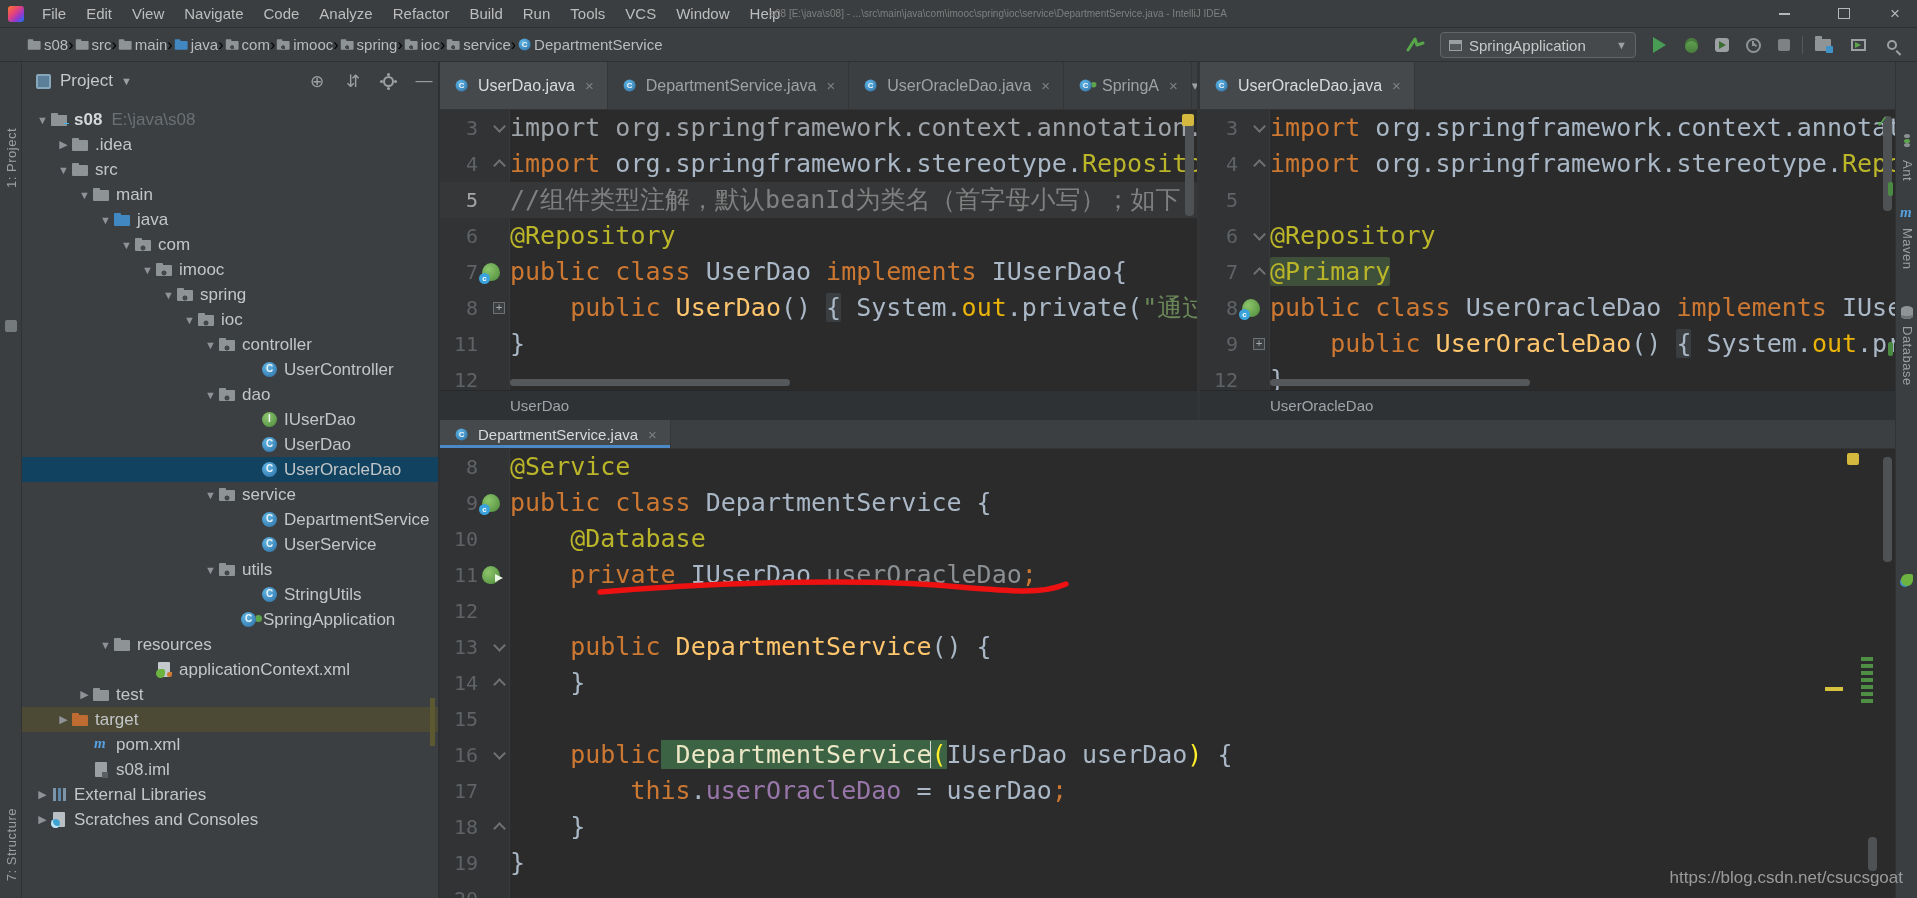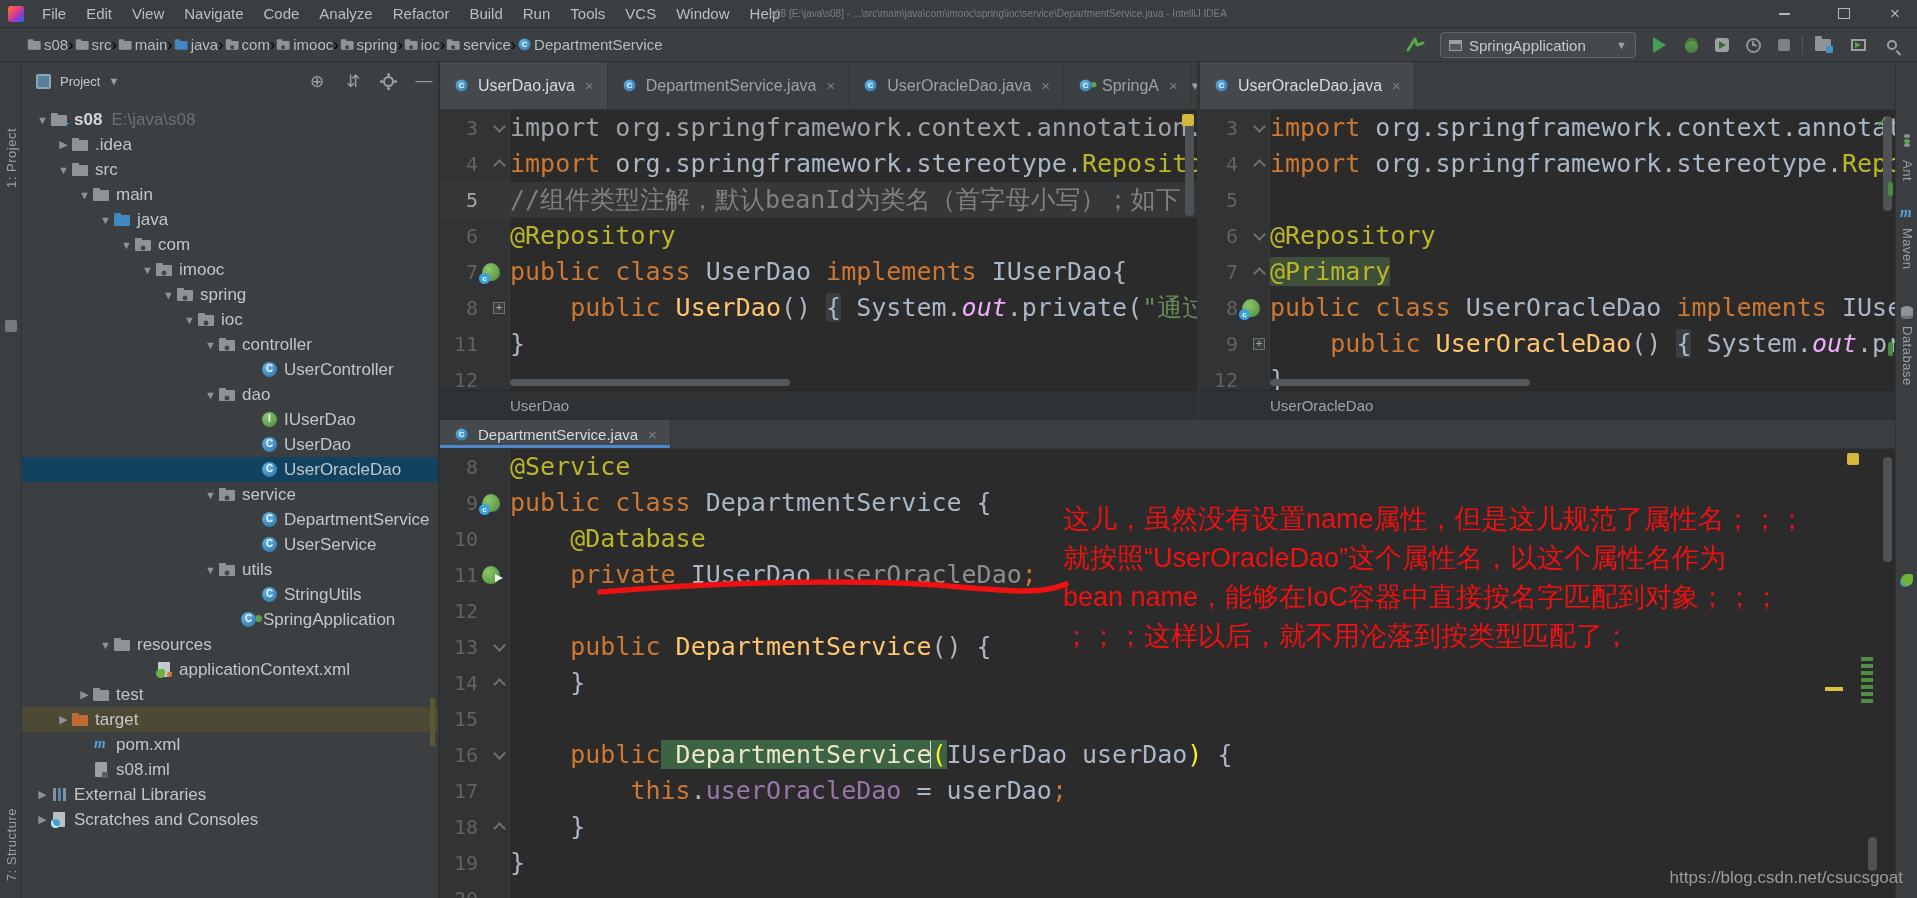--- a/index.html
+++ b/index.html
@@ -63,21 +63,21 @@
   .ant-ic i:nth-child(2){ background:#5da54c; }
   .maven-m { position:absolute; left:4px; font:italic bold 15px "Liberation Serif", serif; color:#55a1e0; }
   .db-ic { position:absolute; left:5px; width:12px; height:13px; background:#8f9496; border-radius:6px/3px;
            box-shadow:inset 0 -9px 0 -6px #6e7476, inset 0 -4px 0 -2px #8f9496; }
   .leaf-ic { position:absolute; left:5px; width:12px; height:12px; border-radius:50% 2px 50% 50%; background:#6DB33F; box-shadow:-2px 2px 0 -1px #3f93c9; }
 
   
   .project-panel { position:absolute; left:22px; top:62px; width:418px; bottom:0; background:#3c3f41; border-right:2px solid #2e3032; overflow:hidden; }
   .pp-header { position:absolute; left:0; top:0; right:0; height:38px; display:flex; align-items:center; }
   .pp-ic { width:15px; height:15px; margin-left:14px; background:#5b7e99; border:2px solid #87a7bd; border-radius:2px; }
-  .pp-title { font-size:13px; color:#c5c8ca; margin-left:9px; }
+  .pp-title { font-size:17px; color:#c5c8ca; margin-left:9px; }
   .pp-caret { color:#9da0a2; font-size:11px; margin-left:8px; }
   .pp-actions { position:absolute; right:4px; top:0; height:38px; display:flex; align-items:center; gap:16px; }
   .pp-actions .a { color:#9da0a2; font-size:17px; width:20px; text-align:center; }
   .icon-gear { width:11px; height:11px; border:2px solid #9da0a2; border-radius:50%; position:relative; margin:0 4px;
                box-shadow:0 -7px 0 -4px #9da0a2, 0 7px 0 -4px #9da0a2, -7px 0 0 -4px #9da0a2, 7px 0 0 -4px #9da0a2; }
   .tree { position:absolute; left:0; top:45px; right:0; bottom:0; }
   .trow { height:25px; display:flex; align-items:center; font-size:17px; color:#c2c6c8; white-space:nowrap; }
   .trow.sel { background:#11425f; }
   .trow.hl { background:#4c4935; }
   .trow .arrow { width:17px; flex:none; font-size:11px; color:#8f9397; text-align:center; }
@@ -158,21 +158,21 @@
                      transform:rotate(45deg); margin:0 auto; }
   .f-end::before { content:""; display:block; width:7px; height:7px; border-right:2px solid #6e7173; border-bottom:2px solid #6e7173;
                    transform:rotate(-135deg); margin:3px auto 0; }
   .f-plus { border:1px solid #6e7173; background:#3c3f41; }
   .f-plus::before { content:"+"; display:block; text-align:center; font:11px/10px "DejaVu Sans Mono",monospace; color:#a6a9ab; }
 
   
   .t-kw { color:#CC7832; } .t-tx { color:#A9B7C6; } .t-un { color:#9da3a8; }
   .t-cm { color:#808080; } .t-an { color:#BBB529; } .t-yl { color:#BBB529; }
   .t-md { color:#FFC66D; } .t-st { color:#6A8759; } .t-sm { color:#CC7832; }
-  .t-fi { color:#f0abfc; font-style:italic; } .t-fd { color:#9876AA; } .t-gy { color:#8c9093; }
+  .t-fi { color:#eab308; } .t-fd { color:#9876AA; } .t-gy { color:#8c9093; }
   .t-fb { background:#3a3e41; border-radius:2px; }
   .t-hlg { background:rgba(98,150,85,.35); border-radius:2px; }
   .t-mdh { color:#ece8c6; background:#3d6345; } .t-pyh { color:#FFEF28; background:#3d6345; }
   .t-py { color:#FFEF28; }
   .t-caret { display:inline-block; width:2px; height:27px; background:#d8d8d8; vertical-align:-5px; margin:0 -1px; }
 
   .crumbbar { position:absolute; left:0; right:0; bottom:0; height:30px; background:#2f3234; border-top:1px solid #262829; }
   .crumb-file { position:absolute; left:70px; top:0; font-size:15px; color:#9fa4a8; line-height:30px; }
   .hscroll { position:absolute; bottom:34px; left:70px; height:7px; width:280px; background:#55585a; border-radius:4px; z-index:6; }
   .vthumb { position:absolute; right:3px; width:9px; border-radius:4px; background:#4e5254; z-index:6; }
@@ -695,24 +695,18 @@
         <div class="cl" style="top: 432px;">
           <span class="lnum">20</span>
           <span class="ct"></span>
         </div>
       </div>
     <div class="insp-sq" style="right:36px; top:33px; background:#d5b93f"></div>
   </div>
 
   <div class="change-strip"></div>
 
-  <div class="red-lines" id="red-lines">
-      <div>这儿，虽然没有设置name属性，但是这儿规范了属性名；；；</div>
-      <div>就按照“UserOracleDao”这个属性名，以这个属性名作为</div>
-      <div>bean name，能够在IoC容器中直接按名字匹配到对象；；；</div>
-      <div>；；；这样以后，就不用沦落到按类型匹配了；</div>
-    </div>
   <svg class="red-underline" width="500" height="32">
     <path d="M12 18 C150 6, 290 6, 360 12 S 455 20, 478 10" stroke="#ed1111" stroke-width="5.5" fill="none" stroke-linecap="round"></path>
   </svg>
 
   <span class="watermark">https://blog.csdn.net/csucsgoat</span>
 </div>
 
 </body></html>

